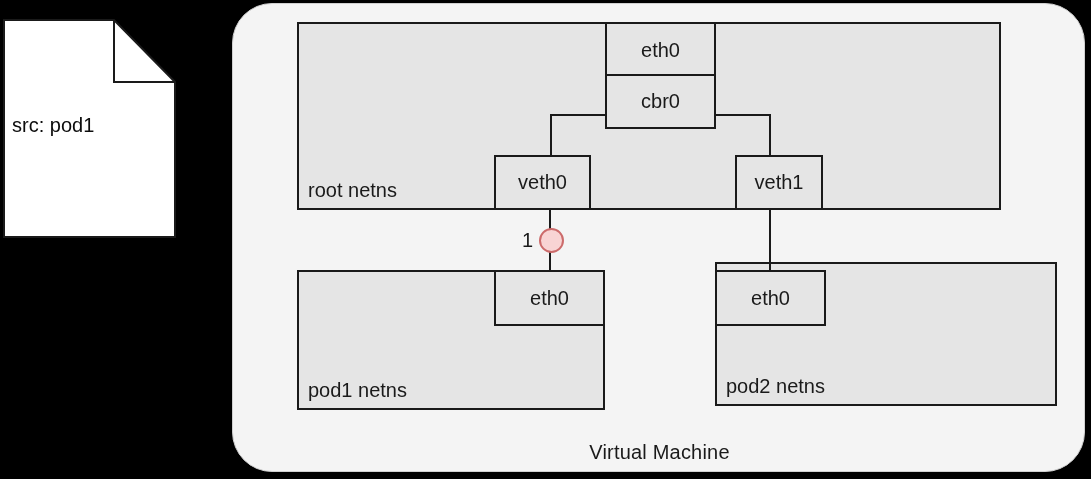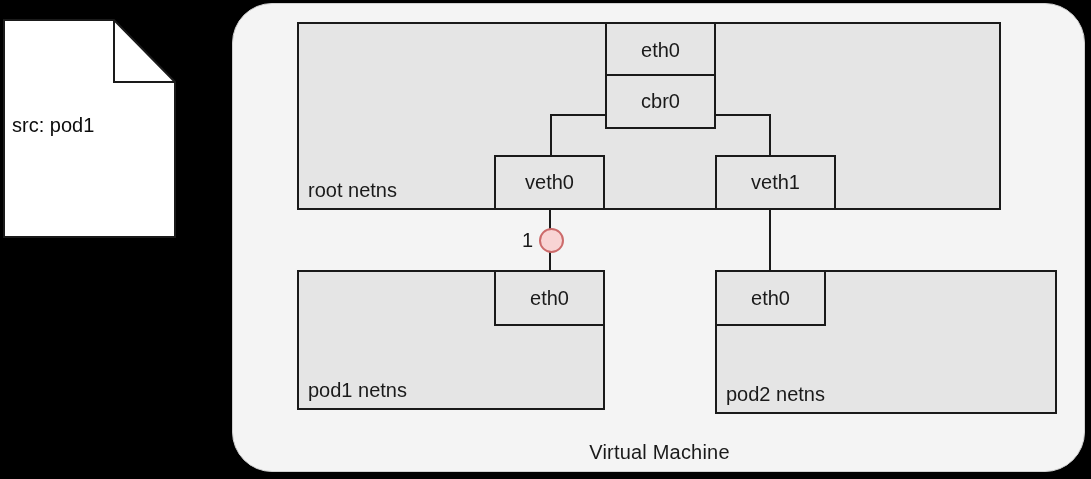--- a/index.html
+++ b/index.html
@@ -65,27 +65,27 @@
     bottom: 6px;
     font-size: 20px;
     color: #1a1a1a;
     white-space: nowrap;
     margin-top: 12px;
   }
 
   
   #root-netns   { left: 297px; top: 22px;  width: 704px; height: 188px; }
   #pod1-netns   { left: 297px; top: 270px; width: 308px; height: 140px; }
-  #pod2-netns   { left: 715px; top: 270px; width: 342px; height: 144px; }
+  #pod2-netns   { left: 715px; top: 262px; width: 342px; height: 144px; }
 
   
   #iface-eth0-root { left: 605px; top: 22px;  width: 111px; height: 56px; }
   #iface-cbr0      { left: 605px; top: 74px;  width: 111px; height: 55px; }
-  #iface-veth0     { left: 494px; top: 155px; width: 111px; height: 55px; }
-  #iface-veth1     { left: 715px; top: 155px; width: 121px; height: 55px; }
+  #iface-veth0     { left: 494px; top: 155px; width: 97px; height: 55px; }
+  #iface-veth1     { left: 735px; top: 155px; width: 88px; height: 55px; }
   #iface-eth0-pod1 { left: 494px; top: 270px; width: 111px; height: 56px; }
   #iface-eth0-pod2 { left: 715px; top: 270px; width: 111px; height: 56px; }
 
   
   .line-h, .line-v {
     position: absolute;
     background: #1a1a1a;
   }
   .line-h { height: 2px; }
   .line-v { width: 2px; }

